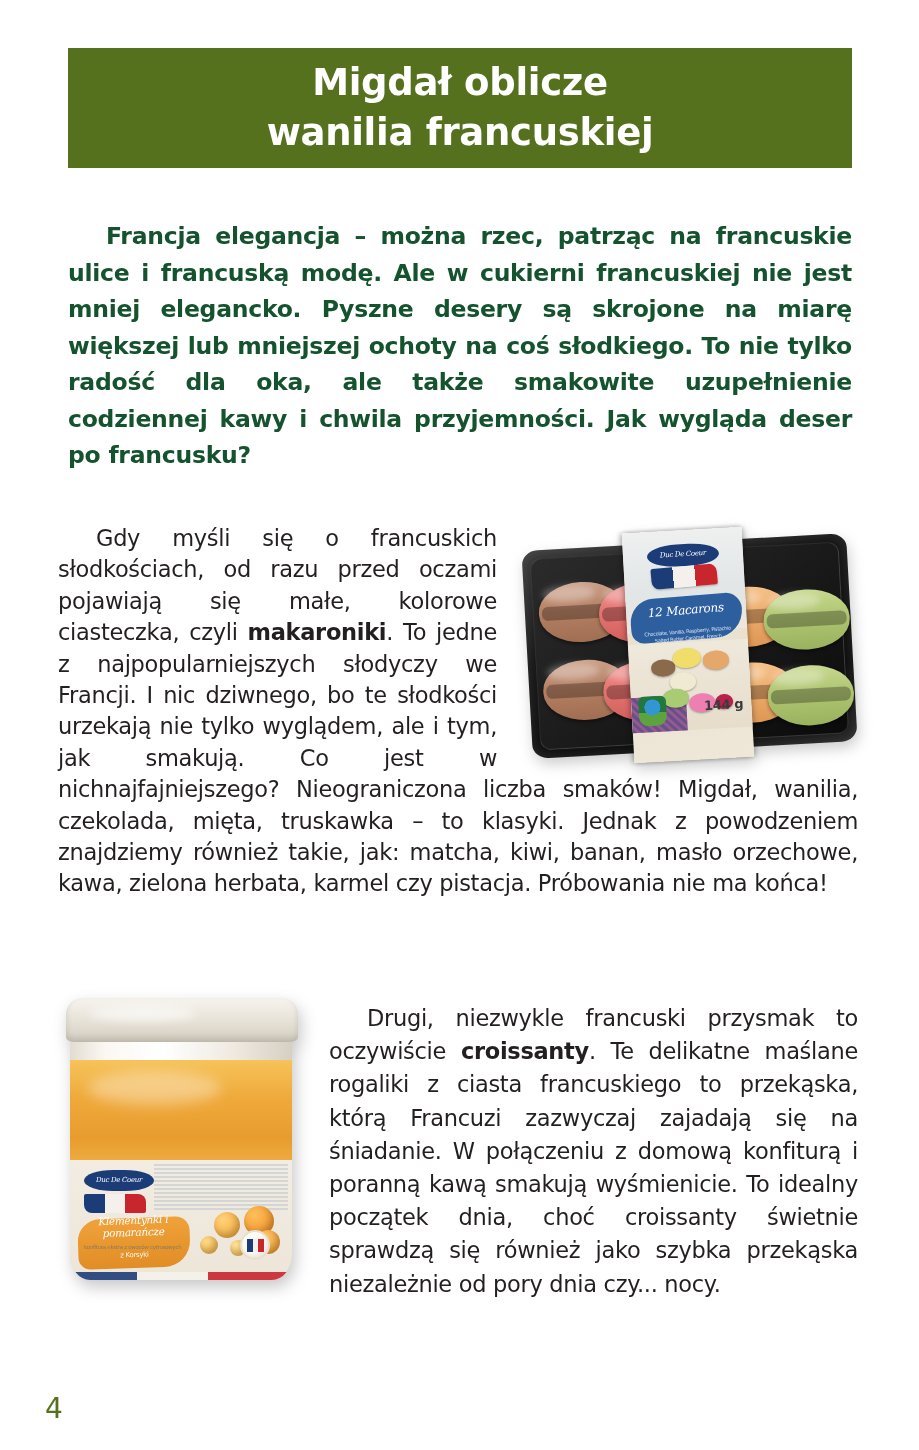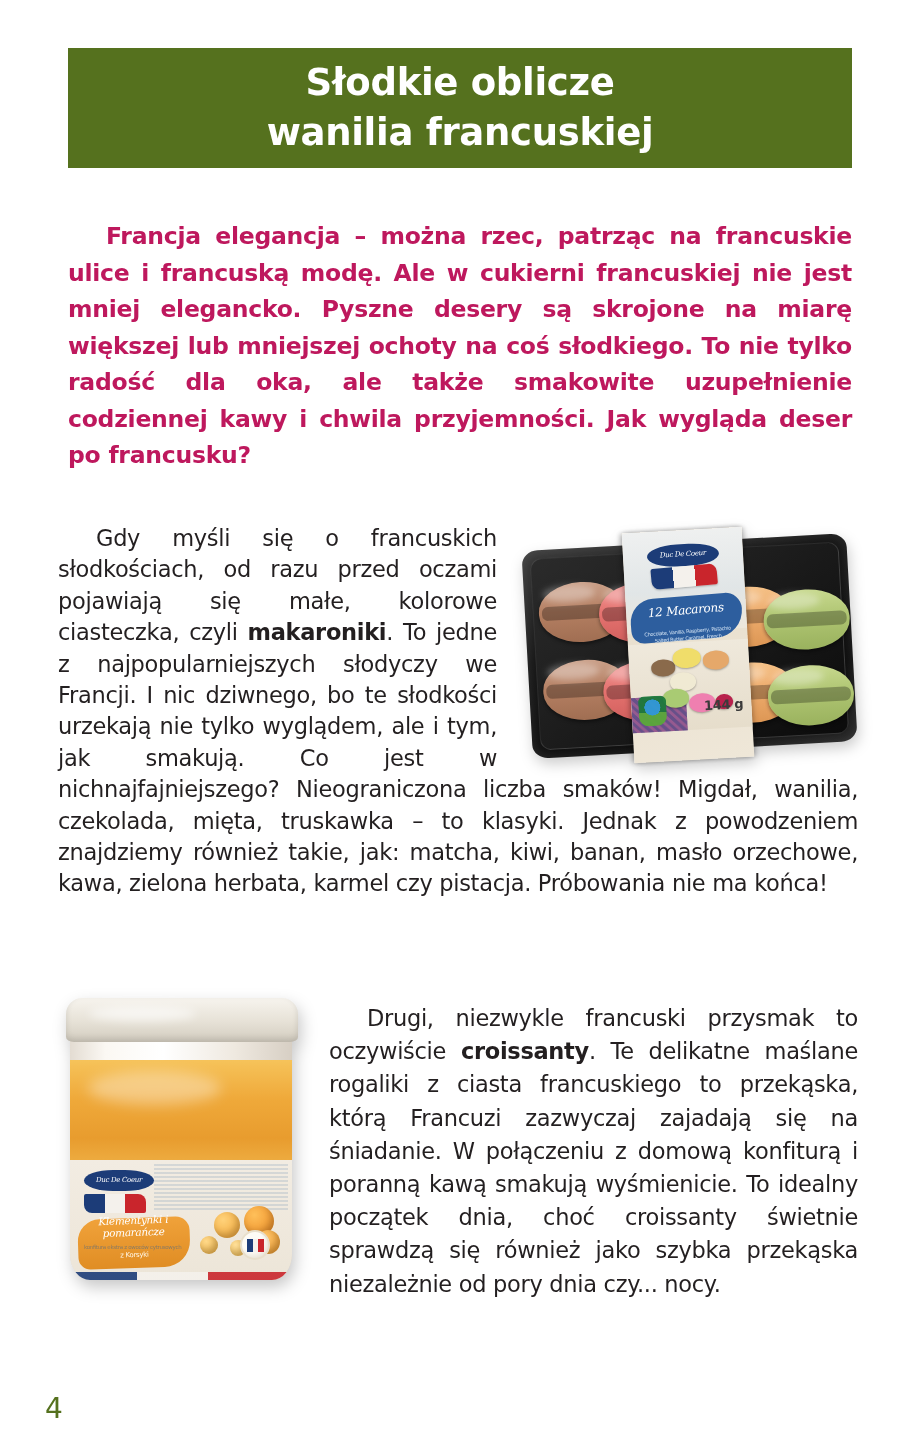--- a/index.html
+++ b/index.html
@@ -37,21 +37,21 @@
     letter-spacing: -0.3px;
     text-align: center;
     white-space: nowrap;
   }
 
   
   .lead {
     position: absolute;
     left: 68px; top: 218px;
     width: 784px;
-    color: #be185d;
+    color: #14532d;
     font-family: "DejaVu Sans", sans-serif;
     font-weight: bold;
     font-size: 23.5px;
     line-height: 36.5px;
     text-align: justify;
     text-align-last: left;
     letter-spacing: -0.25px;
     text-indent: 38px;
     hyphens: manual;
   }
@@ -333,21 +333,21 @@
     width:46%; height:34%; border-radius:50%;
     background: rgba(255,255,255,.6); filter: blur(5px);
   }
 </style>
 </head>
 <body>
 
 <div class="page">
 
   <div class="banner">
-    <div class="banner-line">Słodkie oblicze</div>
+    <div class="banner-line">Migdał oblicze</div>
     <div class="banner-line">wanilia francuskiej</div>
   </div>
 
   <div class="lead">Francja elegancja – można rzec, patrząc na francuskie ulice i francuską modę. Ale w cukierni francuskiej nie jest mniej elegancko. Pyszne desery są skrojone na miarę większej lub mniejszej ochoty na coś słodkiego. To nie tylko radość dla oka, ale także smakowite uzupełnienie codziennej kawy i chwila przyjemności. Jak wygląda deser po francusku?</div>
 
   <div class="body1">
 
     <div class="float-macaron">
       <div class="macaron-photo">
         <div class="mac-tray">

